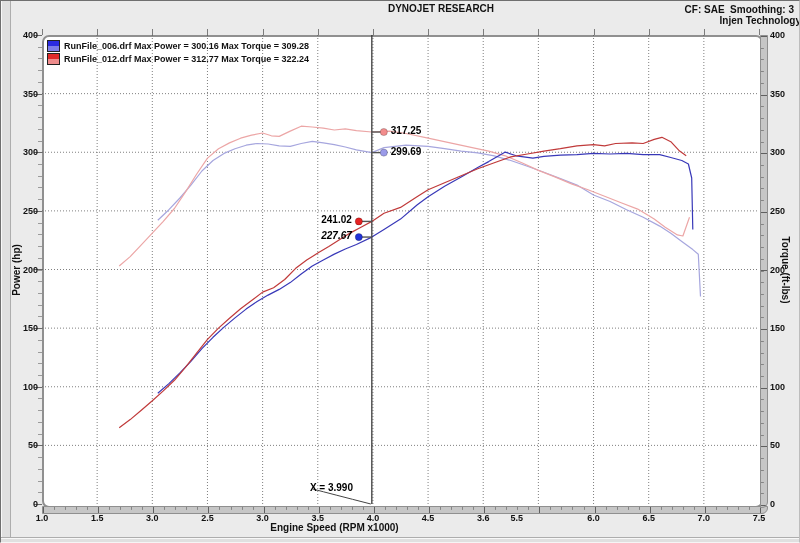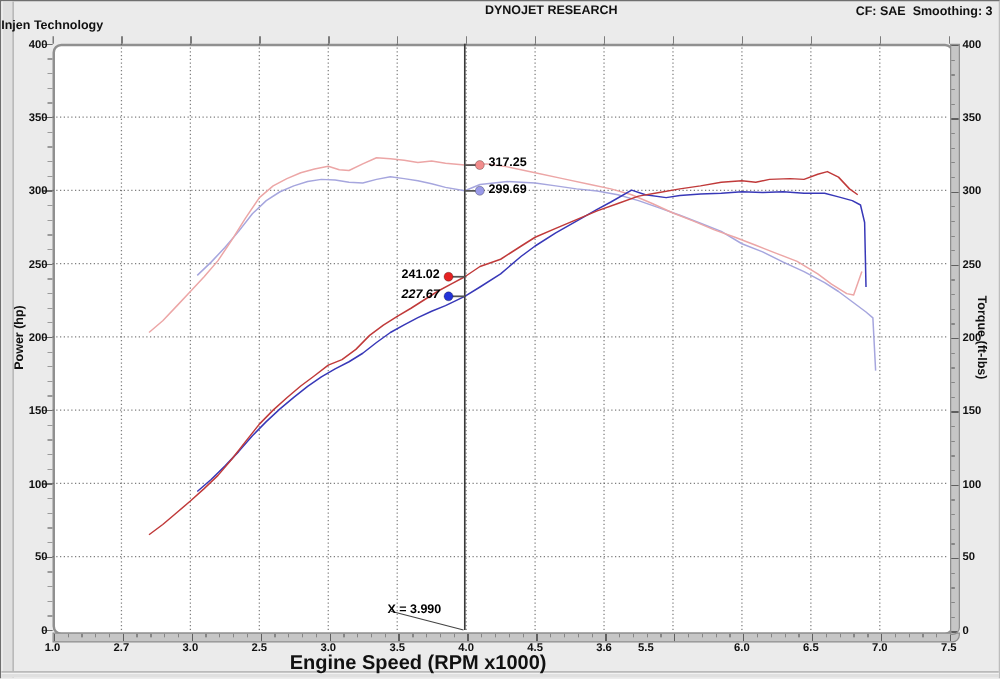--- a/index.html
+++ b/index.html
@@ -1,21 +1,21 @@
 <!DOCTYPE html>
 <html><head>
 <meta charset="utf-8">
 <style>
   html,body{margin:0;padding:0;background:#cfcfcf;font-family:"Liberation Sans","DejaVu Sans",sans-serif;}
   #window{position:relative;width:800px;height:543px;background:#ebebeb;overflow:hidden;
           border-top:1px solid #6f6f6f;border-left:1px solid #6f6f6f;border-right:1px solid #bdbdbd;border-bottom:1px solid #f5f5f5;box-sizing:border-box;}
   .gutter-v{position:absolute;left:0;top:0;width:9px;height:543px;background:#e0e0e0;border-right:1px solid #adadad;box-shadow:inset 1px 0 0 #f8f8f8;}
   .gutter-h{position:absolute;left:0;top:536px;width:800px;height:7px;background:#e0e0e0;border-top:1px solid #adadad;box-shadow:inset 0 1px 0 #f8f8f8;}
   .hdr-title{position:absolute;left:0;top:2px;width:800px;text-align:center;font-size:10px;font-weight:bold;color:#111;padding-left:40px;}
-  .hdr-sub{position:absolute;left:0;top:14px;width:800px;text-align:left;font-size:10px;font-weight:bold;color:#111;}
+  .hdr-sub{position:absolute;left:0;top:14px;width:800px;text-align:right;font-size:10px;font-weight:bold;color:#111;}
   .hdr-cf{position:absolute;right:5px;top:3px;font-size:10px;font-weight:bold;color:#111;white-space:pre;}
   #plot{position:absolute;left:41px;top:34px;width:717px;height:469px;background:#ffffff;
         border:2px solid #909090;border-radius:7px;box-sizing:content-box;}
   #plot-svg{position:absolute;left:41px;top:34px;overflow:visible;}
   .band-bottom{position:absolute;left:41px;top:505px;width:726px;height:8px;background:#c6c6c6;border:1px solid #8f8f8f;box-sizing:border-box;
      background-image:repeating-linear-gradient(to right,#5f5f5f 0 1px,transparent 1px 55.154px),repeating-linear-gradient(to right,#858585 0 1px,transparent 1px 11.031px);
      background-size:100% 100%,100% 48%;background-position:0 0,0 0;background-repeat:no-repeat;border-bottom-right-radius:6px;}
   .band-right{position:absolute;left:759px;top:34px;width:8px;height:473px;background:#c6c6c6;border:1px solid #8f8f8f;box-sizing:border-box;
      background-image:repeating-linear-gradient(to bottom,#5f5f5f 0 1px,transparent 1px 58.625px),repeating-linear-gradient(to bottom,#858585 0 1px,transparent 1px 11.725px);
      background-size:100% 100%,48% 100%;background-position:0 0,0 0;background-repeat:no-repeat;border-bottom-right-radius:6px;}
@@ -25,21 +25,21 @@
   .ticks-top{position:absolute;left:41px;top:28px;width:718px;height:6px;
      background-image:repeating-linear-gradient(to right,#7c7c7c 0 1px,transparent 1px 55.154px);background-repeat:no-repeat;}
   #legend{position:absolute;left:46px;top:38px;}
   .legend-row{display:flex;align-items:center;height:13px;}
   .legend-swatch{width:11px;height:10px;border:1px solid #222;margin-right:4px;}
   .legend-label{font-size:9px;font-weight:bold;color:#111;white-space:pre;}
   .axis-title{position:absolute;font-size:10px;font-weight:bold;color:#111;white-space:nowrap;}
   .tick-label{position:absolute;font-size:9px;font-weight:bold;color:#111;}
   .vlabel{position:absolute;font-size:10px;font-weight:bold;color:#000;white-space:nowrap;}
   .cursor-xlabel{position:absolute;left:252px;top:481px;width:100px;text-align:right;font-size:10px;font-weight:bold;color:#000;}
-  .xlab{position:absolute;left:0;top:521px;width:667px;text-align:center;font-size:16px;font-weight:bold;color:#111;}
+  .xlab{position:absolute;left:0;top:521px;width:667px;text-align:center;font-size:10px;font-weight:bold;color:#111;}
 </style>
 </head>
 <body>
 
 <div id="window">
   <div class="gutter-v"></div>
   <div class="gutter-h"></div>
 
   <div class="hdr-title">DYNOJET RESEARCH</div>
   <div class="hdr-sub">Injen Technology</div>
@@ -80,28 +80,38 @@
       <line x1="329.82" y1="97.02437500000002" x2="341.82" y2="97.02437500000002" stroke="#555" stroke-width="1.4"></line>
       <circle cx="341.82" cy="97.02437500000002" r="3.6" fill="#f28c8c" stroke="#00000044" stroke-width="0.8"></circle>
       <line x1="329.82" y1="117.613475" x2="341.82" y2="117.613475" stroke="#555" stroke-width="1.4"></line>
       <circle cx="341.82" cy="117.613475" r="3.6" fill="#9a9ae8" stroke="#00000044" stroke-width="0.8"></circle>
       <line x1="316.82" y1="186.40404999999998" x2="329.82" y2="186.40404999999998" stroke="#555" stroke-width="1.4"></line>
       <circle cx="316.82" cy="186.40404999999998" r="3.6" fill="#e52222" stroke="#00000044" stroke-width="0.8"></circle>
       <line x1="316.82" y1="202.05692499999998" x2="329.82" y2="202.05692499999998" stroke="#555" stroke-width="1.4"></line>
       <circle cx="316.82" cy="202.05692499999998" r="3.6" fill="#2333d8" stroke="#00000044" stroke-width="0.8"></circle>
     </svg>
 
+  <div id="legend">
+      <div class="legend-row">
+        <span class="legend-swatch" style="background: linear-gradient(rgb(42, 42, 224) 0px, rgb(42, 42, 224) 50%, rgb(125, 125, 232) 50%, rgb(125, 125, 232) 100%);"></span>
+        <span class="legend-label">RunFile_006.drf Max Power = 300.16 Max Torque = 309.28</span>
+      </div>
+      <div class="legend-row">
+        <span class="legend-swatch" style="background: linear-gradient(rgb(224, 42, 42) 0px, rgb(224, 42, 42) 50%, rgb(239, 141, 141) 50%, rgb(239, 141, 141) 100%);"></span>
+        <span class="legend-label">RunFile_012.drf Max Power = 312.77 Max Torque = 322.24</span>
+      </div>
+    </div>
 
   <div class="axis-title" id="ylab-left" style="left: 15px; top: 268.5px; transform: translate(-50%, -50%) rotate(-90deg);">Power (hp)</div>
   <div class="axis-title" id="ylab-right" style="left: 784px; top: 268.5px; transform: translate(-50%, -50%) rotate(90deg);">Torque (ft-lbs)</div>
   <div class="xlab">Engine Speed (RPM x1000)</div>
 
   <div id="tick-labels">
       <div class="tick-label" style="left: 26px; top: 512px; width: 30px; text-align: center;">1.0</div>
-      <div class="tick-label" style="left: 81.1538px; top: 512px; width: 30px; text-align: center;">2.7</div>
+      <div class="tick-label" style="left: 81.1538px; top: 512px; width: 30px; text-align: center;">1.5</div>
       <div class="tick-label" style="left: 136.308px; top: 512px; width: 30px; text-align: center;">3.0</div>
       <div class="tick-label" style="left: 191.462px; top: 512px; width: 30px; text-align: center;">2.5</div>
       <div class="tick-label" style="left: 246.615px; top: 512px; width: 30px; text-align: center;">3.0</div>
       <div class="tick-label" style="left: 301.769px; top: 512px; width: 30px; text-align: center;">3.5</div>
       <div class="tick-label" style="left: 356.923px; top: 512px; width: 30px; text-align: center;">4.0</div>
       <div class="tick-label" style="left: 412.077px; top: 512px; width: 30px; text-align: center;">4.5</div>
       <div class="tick-label" style="left: 467.231px; top: 512px; width: 30px; text-align: center;">3.6</div>
       <div class="tick-label" style="left: 492px; top: 512px; width: 30px; text-align: right;">5.5</div>
       <div class="tick-label" style="left: 577.538px; top: 512px; width: 30px; text-align: center;">6.0</div>
       <div class="tick-label" style="left: 632.692px; top: 512px; width: 30px; text-align: center;">6.5</div>

